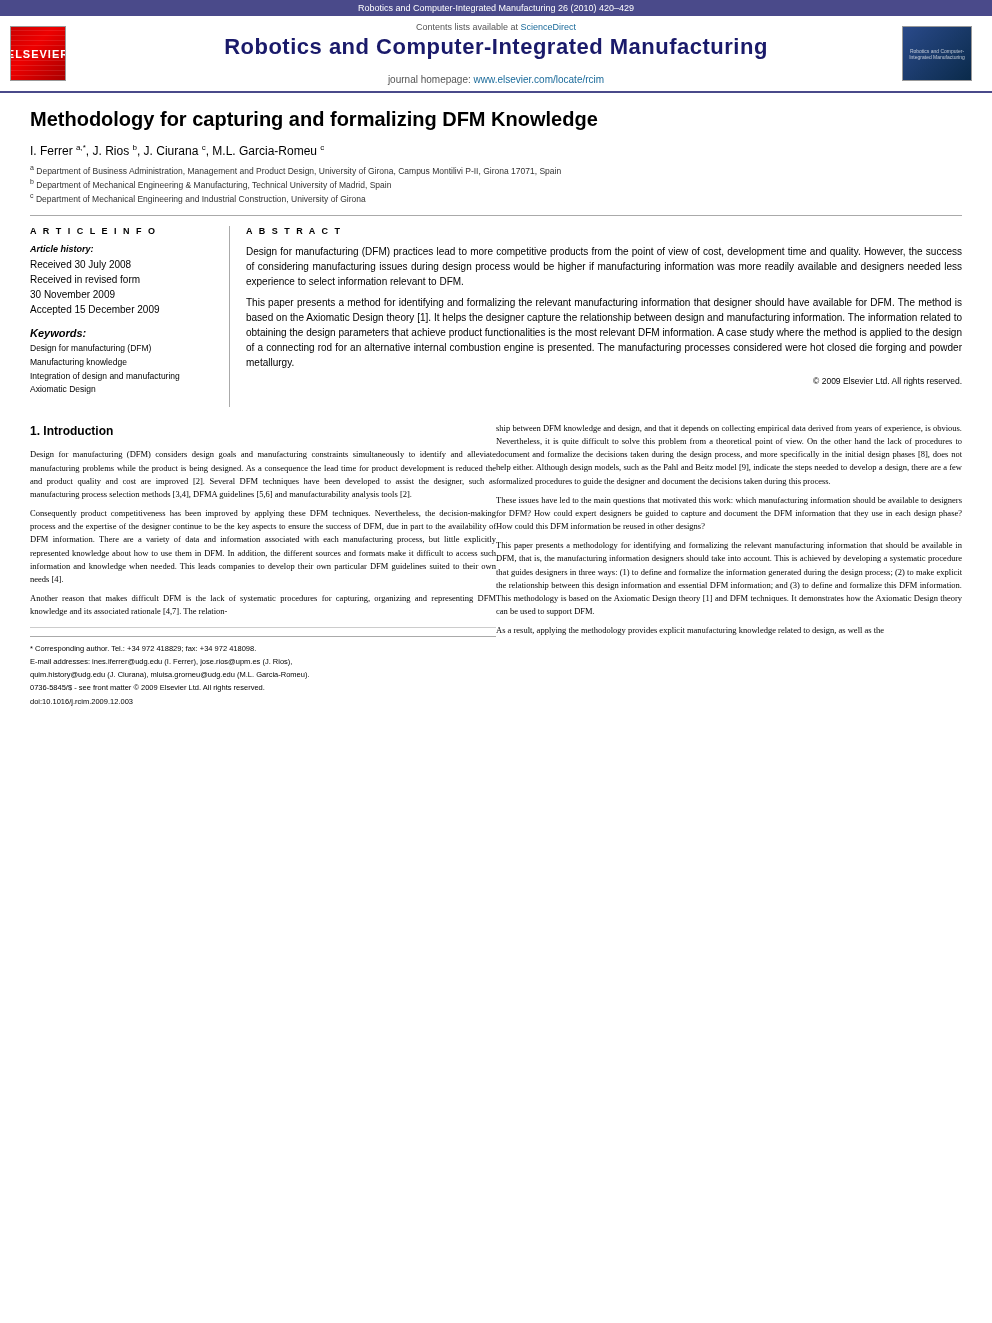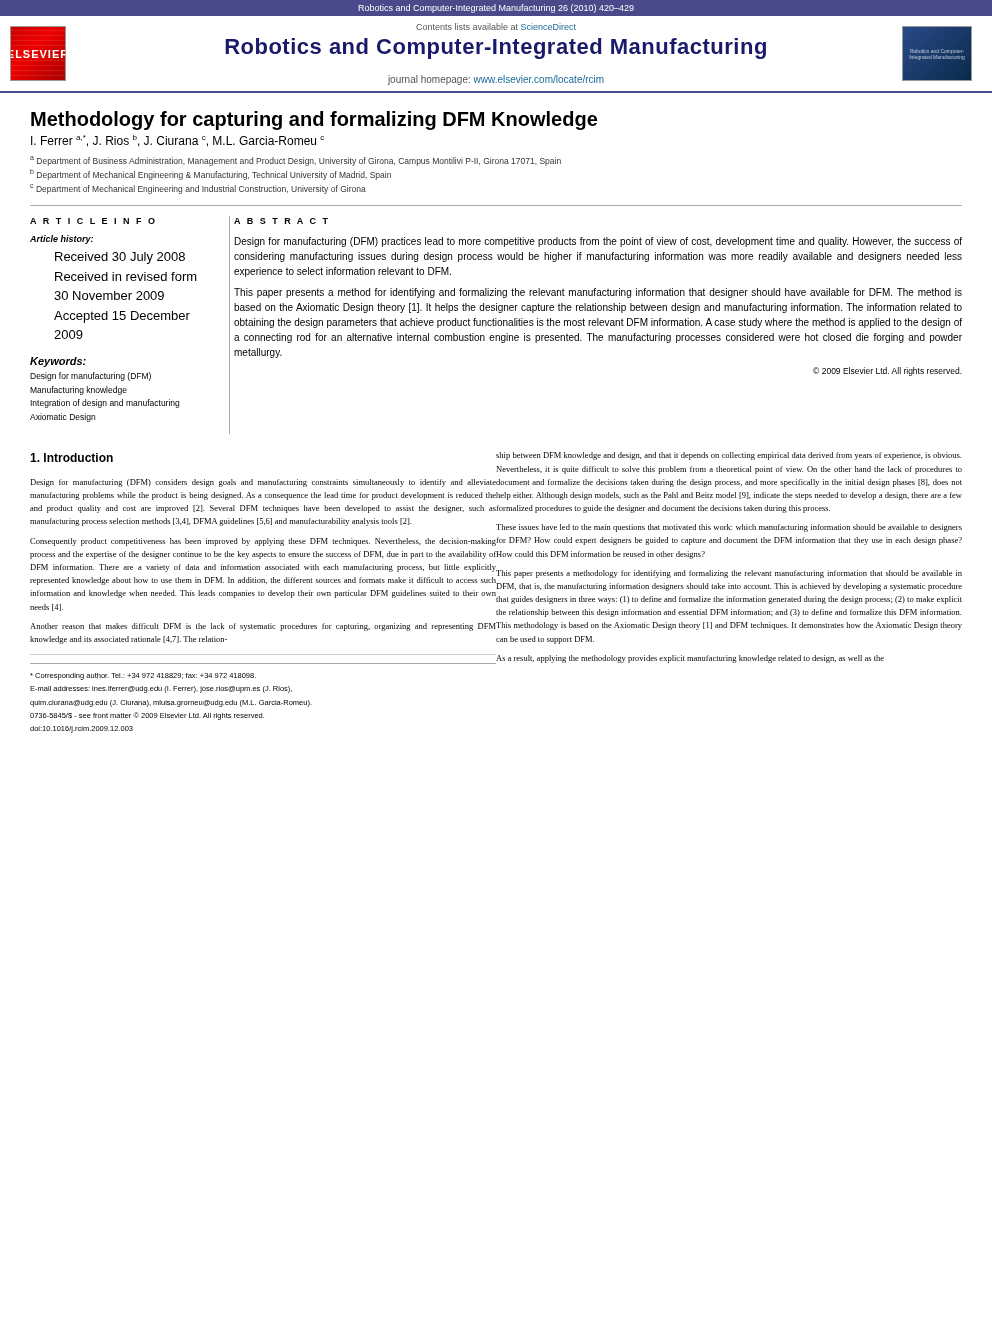--- a/index.html
+++ b/index.html
@@ -99,21 +99,21 @@
     
     .main-content {
       padding: 15px 30px;
     }
 
     
     .article-title {
       font-size: 20px;
       font-weight: bold;
       color: #000;
-      margin-bottom: 2px;
+      margin-bottom: 12px;
       font-family: Arial, sans-serif;
     }
 
     
     .authors {
       font-size: 12px;
       margin-bottom: 6px;
       font-family: Arial, sans-serif;
     }
     .authors sup { font-size: 8px; }
@@ -124,21 +124,21 @@
       color: #333;
       margin-bottom: 12px;
       font-family: Arial, sans-serif;
     }
     .affiliations p { margin-bottom: 2px; }
     .affiliations sup { font-size: 7px; }
 
     
     .two-col {
       display: flex;
-      gap: 4px;
+      gap: 16px;
       border-top: 1px solid #aaa;
       padding-top: 10px;
       margin-bottom: 15px;
     }
     .left-col {
       width: 200px;
       min-width: 200px;
       border-right: 1px solid #aaa;
       padding-right: 12px;
     }
@@ -158,24 +158,23 @@
     }
     .article-info-block { margin-bottom: 10px; }
     .article-info-label {
       font-size: 9px;
       font-style: italic;
       font-weight: bold;
       font-family: Arial, sans-serif;
       margin-bottom: 3px;
     }
     .article-info-text {
-      font-size: 13px;
+      font-size: 10px;
       font-family: Arial, sans-serif;
       line-height: 1.5;
-      margin-left: 24px;
     }
 
     .keywords-label {
       font-size: 11px;
       font-style: italic;
       font-weight: bold;
       font-family: Arial, sans-serif;
       margin-bottom: 3px;
     }
     .keywords-text {
@@ -327,21 +326,21 @@
 
       <p>Design for manufacturing (DFM) considers design goals and manufacturing constraints simultaneously to identify and alleviate manufacturing problems while the product is being designed. As a consequence the lead time for product development is reduced the and product quality and cost are improved [2]. Several DFM techniques have been developed to assist the designer, such as manufacturing process selection methods [3,4], DFMA guidelines [5,6] and manufacturability analysis tools [2].</p>
       <p>Consequently product competitiveness has been improved by applying these DFM techniques. Nevertheless, the decision-making process and the expertise of the designer continue to be the key aspects to ensure the success of DFM, due in part to the availability of DFM information. There are a variety of data and information associated with each manufacturing process, but little explicitly represented knowledge about how to use them in DFM. In addition, the different sources and formats make it difficult to access such information and knowledge when needed. This leads companies to develop their own particular DFM guidelines suited to their own needs [4].</p>
       <p>Another reason that makes difficult DFM is the lack of systematic procedures for capturing, organizing and representing DFM knowledge and its associated rationale [4,7]. The relation-</p>
 
       <hr class="divider-line">
 
       <div class="footnote-area">
         <div class="footnote-line">* Corresponding author. Tel.: +34 972 418829; fax: +34 972 418098.</div>
         <div class="footnote-line">E-mail addresses: ines.iferrer@udg.edu (I. Ferrer), jose.rios@upm.es (J. Rios),</div>
-        <div class="footnote-line">quim.ciurana@udg.edu (J. Ciurana), mluisa.grorneu@udg.edu (M.L. Garcia-Romeu).</div>
+        <div class="footnote-line">quim.history@udg.edu (J. Ciurana), mluisa.grorneu@udg.edu (M.L. Garcia-Romeu).</div>
         <div class="footnote-line">0736-5845/$ - see front matter © 2009 Elsevier Ltd. All rights reserved.</div>
         <div class="footnote-line">doi:10.1016/j.rcim.2009.12.003</div>
       </div>
     </div>
 
     <div class="body-col">
       <p>ship between DFM knowledge and design, and that it depends on collecting empirical data derived from years of experience, is obvious. Nevertheless, it is quite difficult to solve this problem from a theoretical point of view. On the other hand the lack of procedures to document and formalize the decisions taken during the design process, and more specifically in the initial design phases [8], does not help either. Although design models, such as the Pahl and Beitz model [9], indicate the steps needed to develop a design, there are a few formalized procedures to guide the designer and document the decisions taken during this process.</p>
       <p>These issues have led to the main questions that motivated this work: which manufacturing information should be available to designers for DFM? How could expert designers be guided to capture and document the DFM information that they use in each design phase? How could this DFM information be reused in other designs?</p>
       <p>This paper presents a methodology for identifying and formalizing the relevant manufacturing information that should be available in DFM, that is, the manufacturing information designers should take into account. This is achieved by developing a systematic procedure that guides designers in three ways: (1) to define and formalize the information generated during the design process; (2) to make explicit the relationship between this design information and essential DFM information; and (3) to define and formalize this DFM information. This methodology is based on the Axiomatic Design theory [1] and DFM techniques. It demonstrates how the Axiomatic Design theory can be used to support DFM.</p>
       <p>As a result, applying the methodology provides explicit manufacturing knowledge related to design, as well as the</p>

